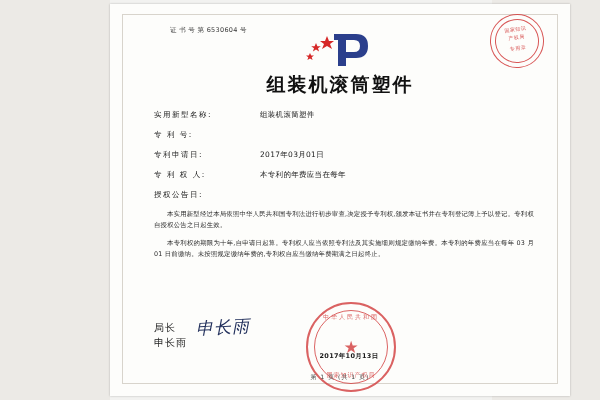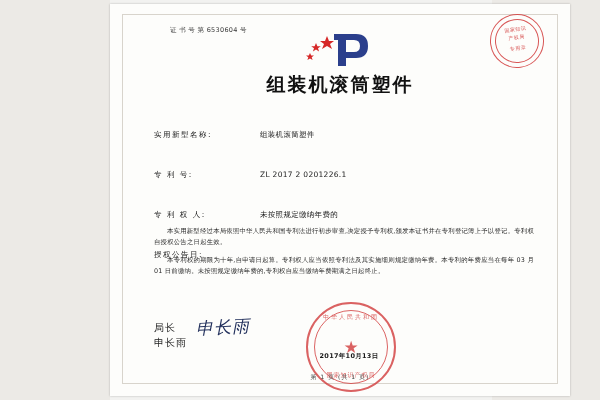--- a/index.html
+++ b/index.html
@@ -126,35 +126,34 @@
     align-items: baseline;
     margin-bottom: 10px;
     font-size: 7.5px;
     color: #1a1a1a;
   }
   .field-label {
     width: 78px;
     flex: none;
     letter-spacing: 1.5px;
     white-space: nowrap;
-    margin-top: 20px;
   }
   .field-value {
     flex: 1;
     letter-spacing: 0.3px;
     white-space: nowrap;
     padding-left: 28px;
   }
 
   
   .body-text {
     position: absolute;
     left: 44px;
     right: 36px;
-    top: 222px;
+    top: 205px;
     font-size: 6.4px;
     line-height: 11px;
     color: #2a2a2a;
     text-align: justify;
     letter-spacing: 0.2px;
   }
   .body-text p { margin: 0 0 7px 0; text-indent: 13px; }
 
   
   .sig-block {
@@ -271,25 +270,28 @@
 
     <div class="title">组装机滚筒塑件</div>
 
     <div class="fields">
       <div class="field-row">
         <div class="field-label">实用新型名称:</div>
         <div class="field-value">组装机滚筒塑件</div>
       </div>
       <div class="field-row">
         <div class="field-label">专 利 号:</div>
-        <div class="field-value">ZL 2017 2 0201226.1</div>
+      </div>
+      <div class="field-row">
+        <div class="field-label">专利申请日:</div>
+        <div class="field-value">2017年03月01日</div>
       </div>
       <div class="field-row">
         <div class="field-label">专 利 权 人:</div>
-        <div class="field-value">未按照规定缴纳年费的</div>
+        <div class="field-value">本专利的年费应当在每年</div>
       </div>
       <div class="field-row">
         <div class="field-label">授权公告日:</div>
       </div>
     </div>
 
     <div class="body-text">
       <p>本实用新型经过本局依照中华人民共和国专利法进行初步审查,决定授予专利权,颁发本证书并在专利登记簿上予以登记。专利权自授权公告之日起生效。</p>
       <p>本专利权的期限为十年,自申请日起算。专利权人应当依照专利法及其实施细则规定缴纳年费。本专利的年费应当在每年 03 月 01 日前缴纳。未按照规定缴纳年费的,专利权自应当缴纳年费期满之日起终止。</p>
     </div>

